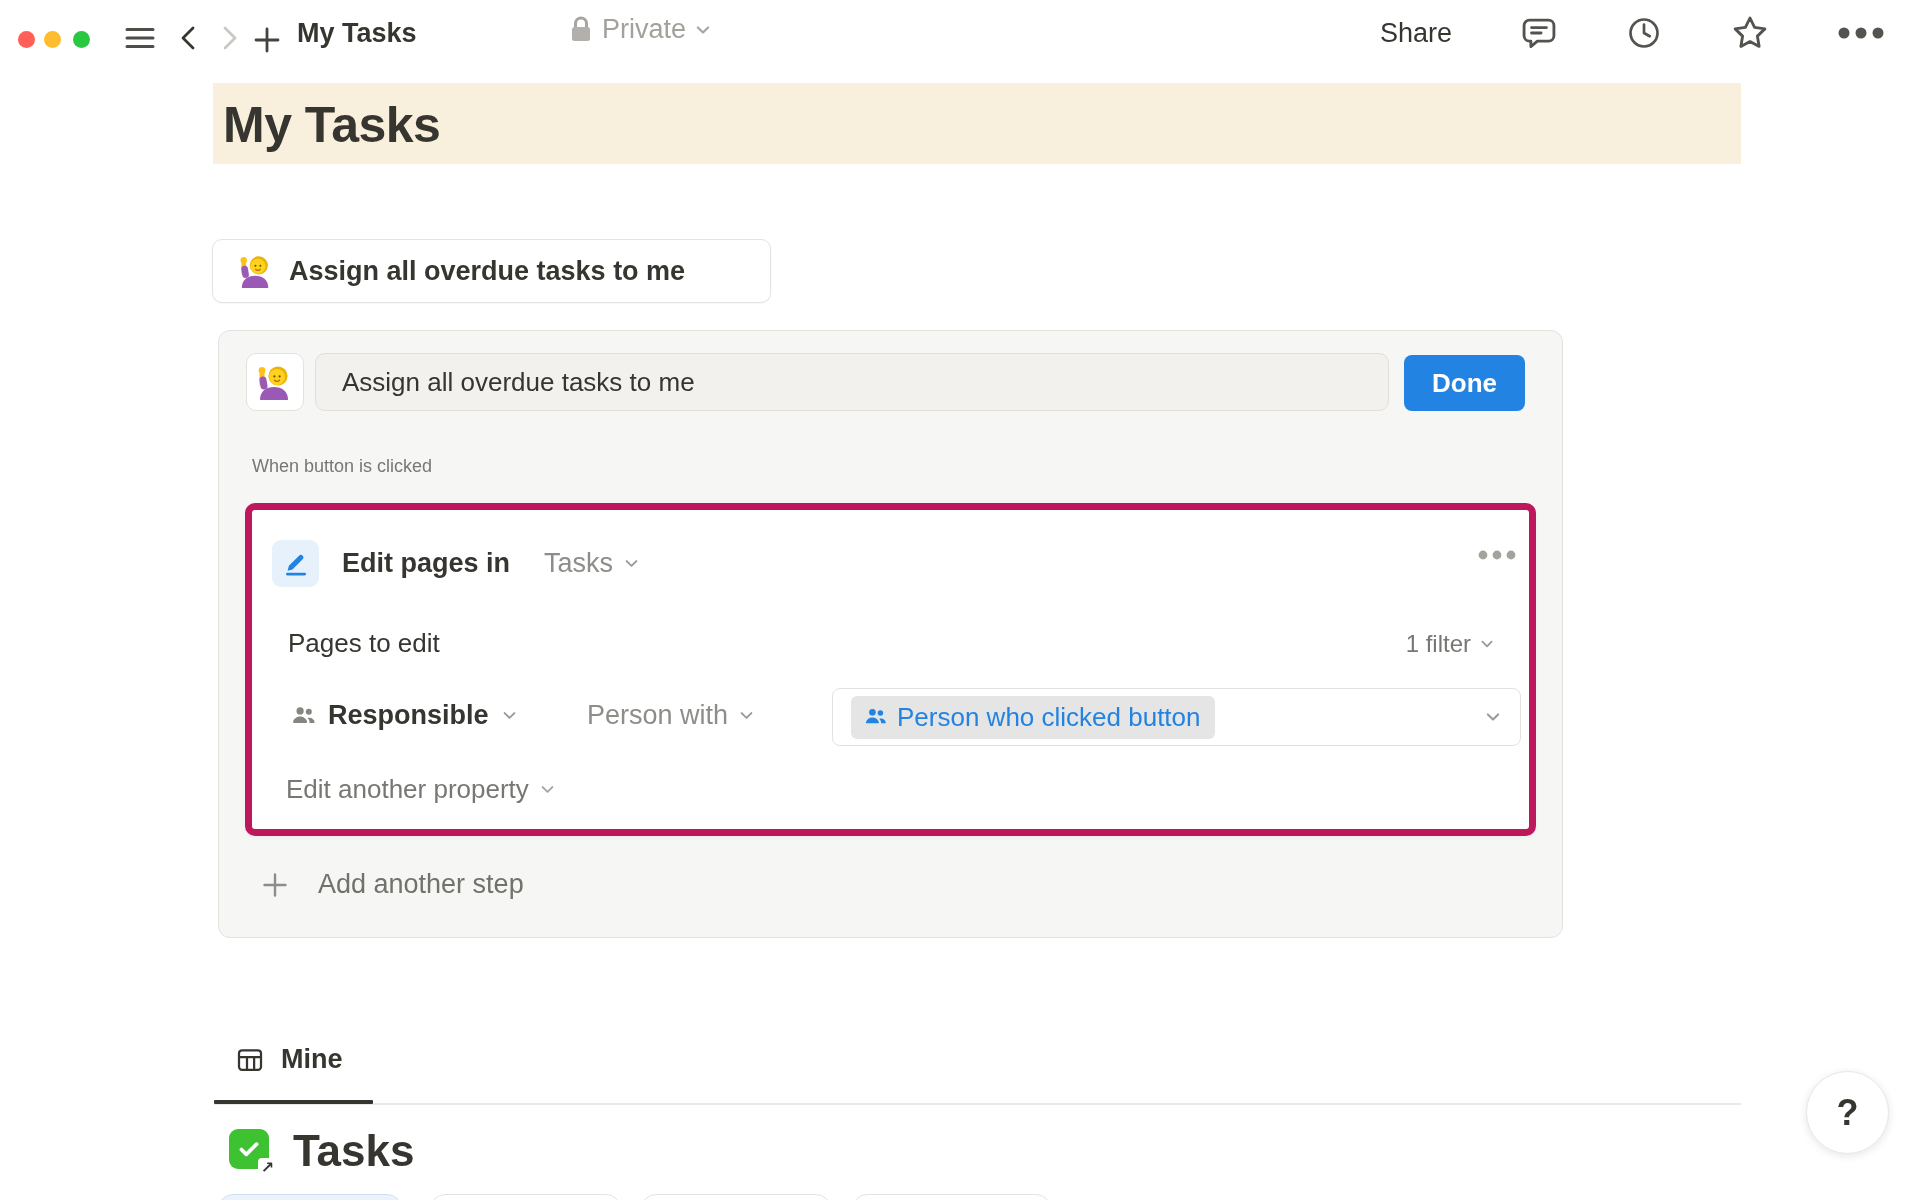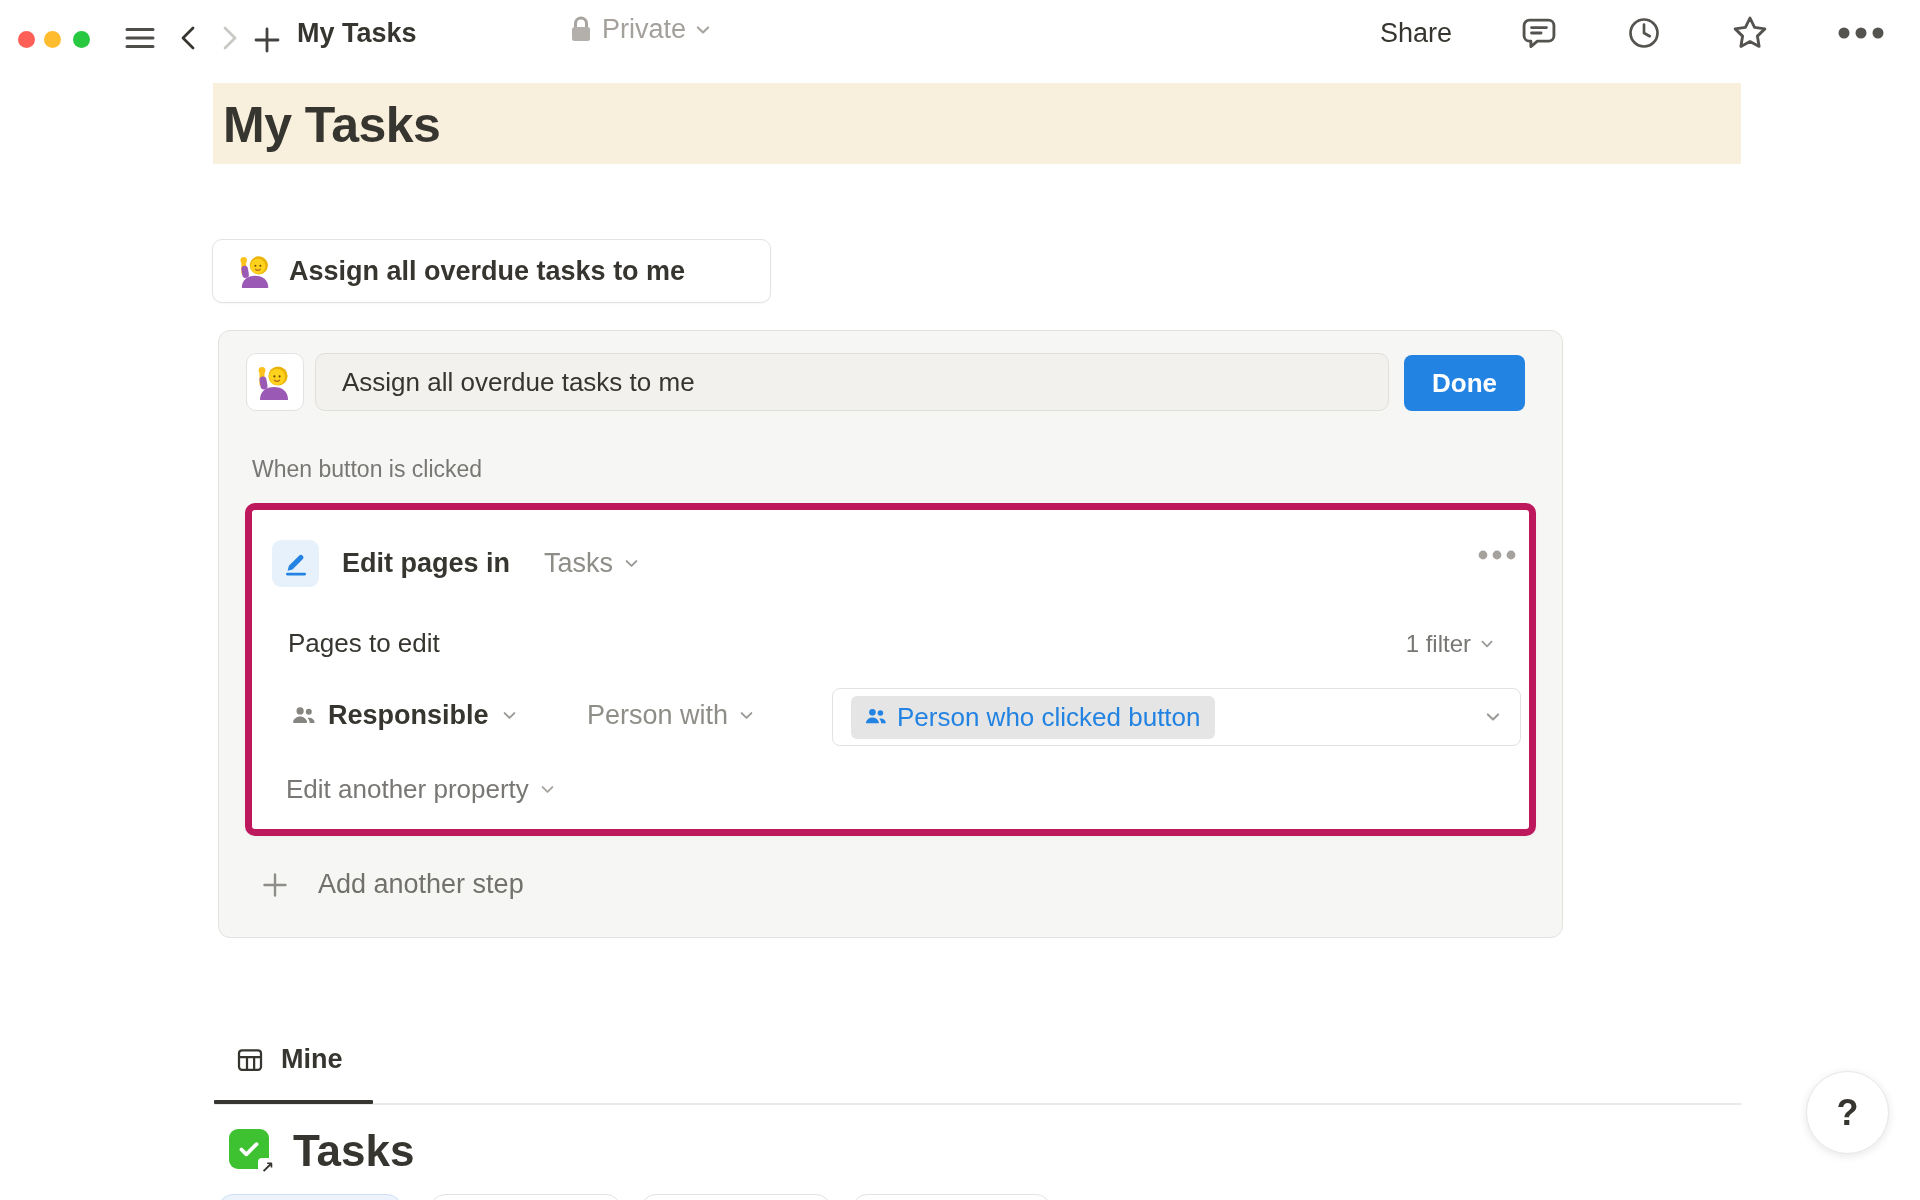--- a/index.html
+++ b/index.html
@@ -29,21 +29,21 @@
   .panel { position:absolute; left:218px; top:330px; width:1345px; height:608px;
     background:#f6f6f4; border:1.5px solid #e3e2df; border-radius:12px; }
   .emoji-box { position:absolute; left:27px; top:22px; width:58px; height:58px; background:#fff;
     border:1.5px solid #e3e2df; border-radius:10px; display:flex; align-items:center; justify-content:center; }
   .name-input { position:absolute; left:96px; top:22px; width:1074px; height:58px; background:#f2f1ee;
     border:1.5px solid #e0dfdc; border-radius:10px; padding:0 26px; font-size:26px; color:#37352f;
     font-family:"Liberation Sans","DejaVu Sans",sans-serif; outline:none; }
   .done-btn { position:absolute; left:1185px; top:24px; width:121px; height:56px; background:#2383e2;
     border:none; border-radius:8px; color:#fff; font-size:26px; font-weight:600; cursor:pointer;
     font-family:"Liberation Sans","DejaVu Sans",sans-serif; }
-  .trigger-label { position:absolute; left:33px; top:125px; font-size:23px; color:#787774; }
+  .trigger-label { position:absolute; left:33px; top:125px; font-size:18px; color:#787774; }
 
   .step-card { position:absolute; left:26px; top:172px; width:1291px; height:333px; background:#fff;
     border:7px solid #be185d; border-radius:10px; box-shadow:0 2px 4px rgba(15,15,15,.03); }
   .pencil-box { position:absolute; left:20px; top:30px; width:47px; height:47px; background:#e7f1fb;
     border-radius:9px; display:flex; align-items:center; justify-content:center; }
   .action-label { position:absolute; left:90px; top:38px; font-size:27px; font-weight:600; }
   .db-select { position:absolute; left:292px; top:38px; display:flex; align-items:center; gap:10px; cursor:pointer; }
   .db-value { font-size:27px; color:#8f8d88; }
   .card-menu { position:absolute; left:1226px; top:40px; cursor:pointer; }
 

